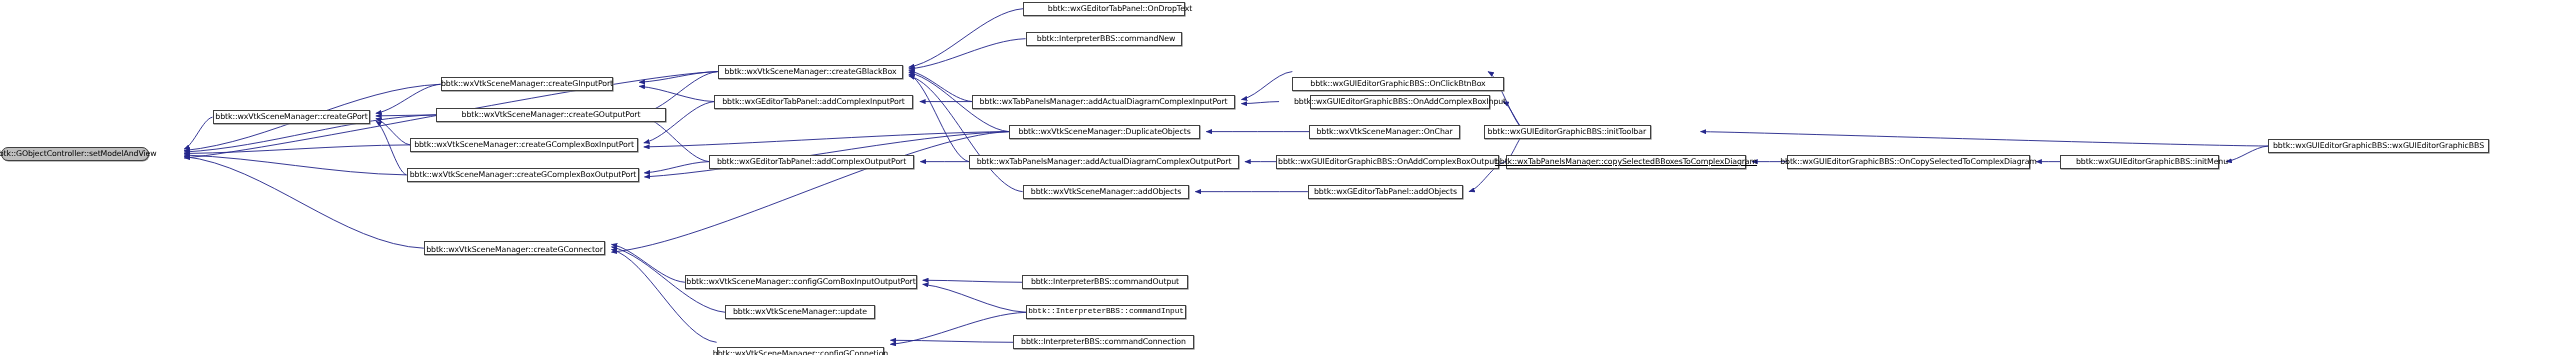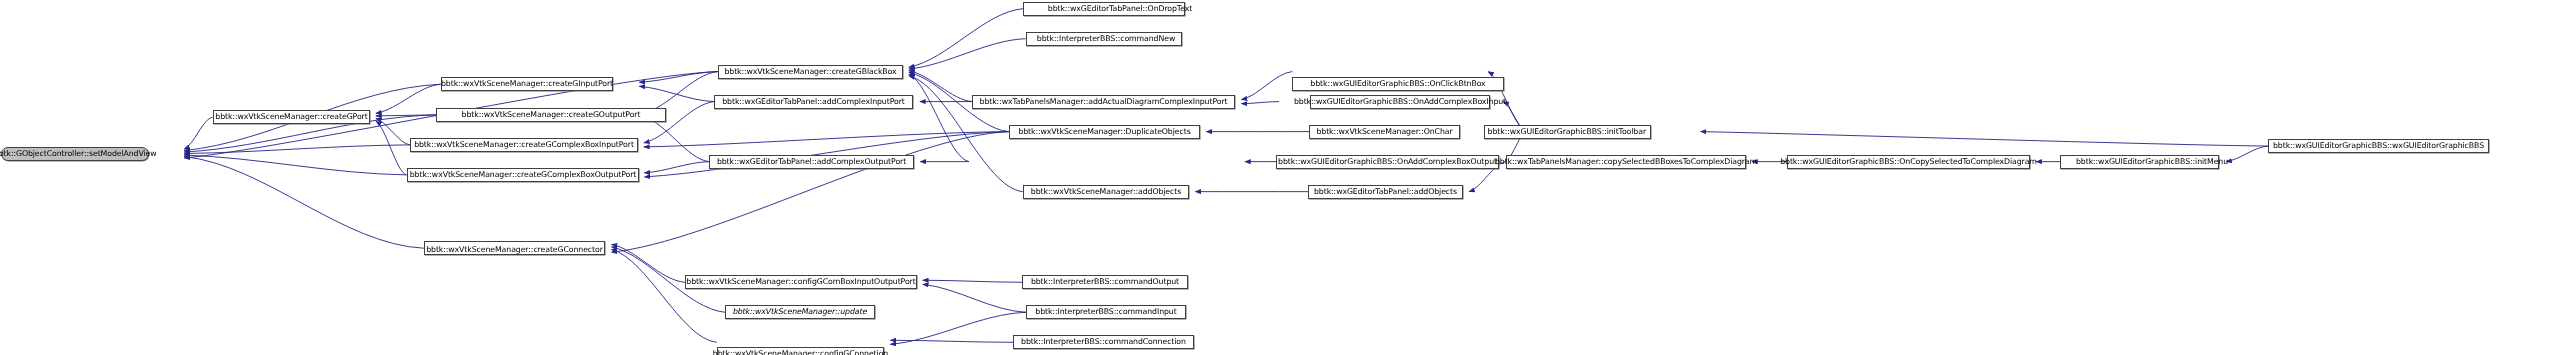--- a/index.html
+++ b/index.html
@@ -122,45 +122,48 @@
     </div>
     <div class="node" style="left: 714px; top: 95px; width: 199px;">
       <span class="lbl">bbtk::wxGEditorTabPanel::addComplexInputPort</span>
     </div>
     <div class="node" style="left: 709px; top: 155px; width: 205px;">
       <span class="lbl">bbtk::wxGEditorTabPanel::addComplexOutputPort</span>
     </div>
     <div class="node" style="left: 685px; top: 275px; width: 232px;">
       <span class="lbl">bbtk::wxVtkSceneManager::configGComBoxInputOutputPort</span>
     </div>
-    <div class="node" style="left: 725px; top: 305px; width: 150px; font-style: italic;">
+    <div class="node" style="left: 725px; top: 305px; width: 150px;">
       <span class="lbl">bbtk::wxVtkSceneManager::update</span>
     </div>
     <div class="node" style="left: 717px; top: 335px; width: 167px; margin-top: 12px;">
       <span class="lbl">bbtk::wxVtkSceneManager::configGConnetion</span>
     </div>
     <div class="node" style="left: 1023px; top: 1.7px; width: 162px; padding-left: 36px;">
       <span class="lbl">bbtk::wxGEditorTabPanel::OnDropText</span>
     </div>
     <div class="node" style="left: 1026px; top: 32px; width: 156px; padding-left: 8px;">
       <span class="lbl">bbtk::InterpreterBBS::commandNew</span>
     </div>
     <div class="node" style="left: 972px; top: 95px; width: 263px;">
       <span class="lbl">bbtk::wxTabPanelsManager::addActualDiagramComplexInputPort</span>
     </div>
     <div class="node" style="left: 1009px; top: 125px; width: 191px;">
       <span class="lbl">bbtk::wxVtkSceneManager::DuplicateObjects</span>
     </div>
+    <div class="node" style="left: 969px; top: 155px; width: 270px;">
+      <span class="lbl">bbtk::wxTabPanelsManager::addActualDiagramComplexOutputPort</span>
+    </div>
     <div class="node" style="left: 1023px; top: 185px; width: 166px;">
       <span class="lbl">bbtk::wxVtkSceneManager::addObjects</span>
     </div>
     <div class="node" style="left: 1022px; top: 275px; width: 166px;">
       <span class="lbl">bbtk::InterpreterBBS::commandOutput</span>
     </div>
-    <div class="node" style="left: 1026px; top: 305px; width: 160px;">
+    <div class="node" style="left: 1026px; top: 305px; width: 160px; font-family: Liberation Mono, monospace;">
       <span class="lbl">bbtk::InterpreterBBS::commandInput</span>
     </div>
     <div class="node" style="left: 1013px; top: 335px; width: 181px;">
       <span class="lbl">bbtk::InterpreterBBS::commandConnection</span>
     </div>
     <div class="node" style="left: 1292px; top: 77px; width: 212px;">
       <span class="lbl">bbtk::wxGUIEditorGraphicBBS::OnClickBtnBox</span>
     </div>
     <div class="node" style="left: 1279px; top: 95px; width: 180px; margin-left: 31px;">
       <span class="lbl">bbtk::wxGUIEditorGraphicBBS::OnAddComplexBoxInput</span>
@@ -170,21 +173,21 @@
     </div>
     <div class="node" style="left: 1276px; top: 155px; width: 223px;">
       <span class="lbl">bbtk::wxGUIEditorGraphicBBS::OnAddComplexBoxOutput</span>
     </div>
     <div class="node" style="left: 1308px; top: 185px; width: 155px;">
       <span class="lbl">bbtk::wxGEditorTabPanel::addObjects</span>
     </div>
     <div class="node" style="left: 1484px; top: 125px; width: 167px; justify-content: flex-end;">
       <span class="lbl">bbtk::wxGUIEditorGraphicBBS::initToolbar</span>
     </div>
-    <div class="node" style="left: 1506px; top: 155px; width: 240px;">
+    <div class="node" style="left: 1506px; top: 155px; width: 240px; text-decoration: underline;">
       <span class="lbl">bbtk::wxTabPanelsManager::copySelectedBBoxesToComplexDiagram</span>
     </div>
     <div class="node" style="left: 1787px; top: 155px; width: 243px;">
       <span class="lbl">bbtk::wxGUIEditorGraphicBBS::OnCopySelectedToComplexDiagram</span>
     </div>
     <div class="node" style="left: 2060px; top: 155px; width: 159px; padding-left: 29px;">
       <span class="lbl">bbtk::wxGUIEditorGraphicBBS::initMenu</span>
     </div>
     <div class="node" style="left: 2268px; top: 139px; width: 221px;">
       <span class="lbl">bbtk::wxGUIEditorGraphicBBS::wxGUIEditorGraphicBBS</span>

